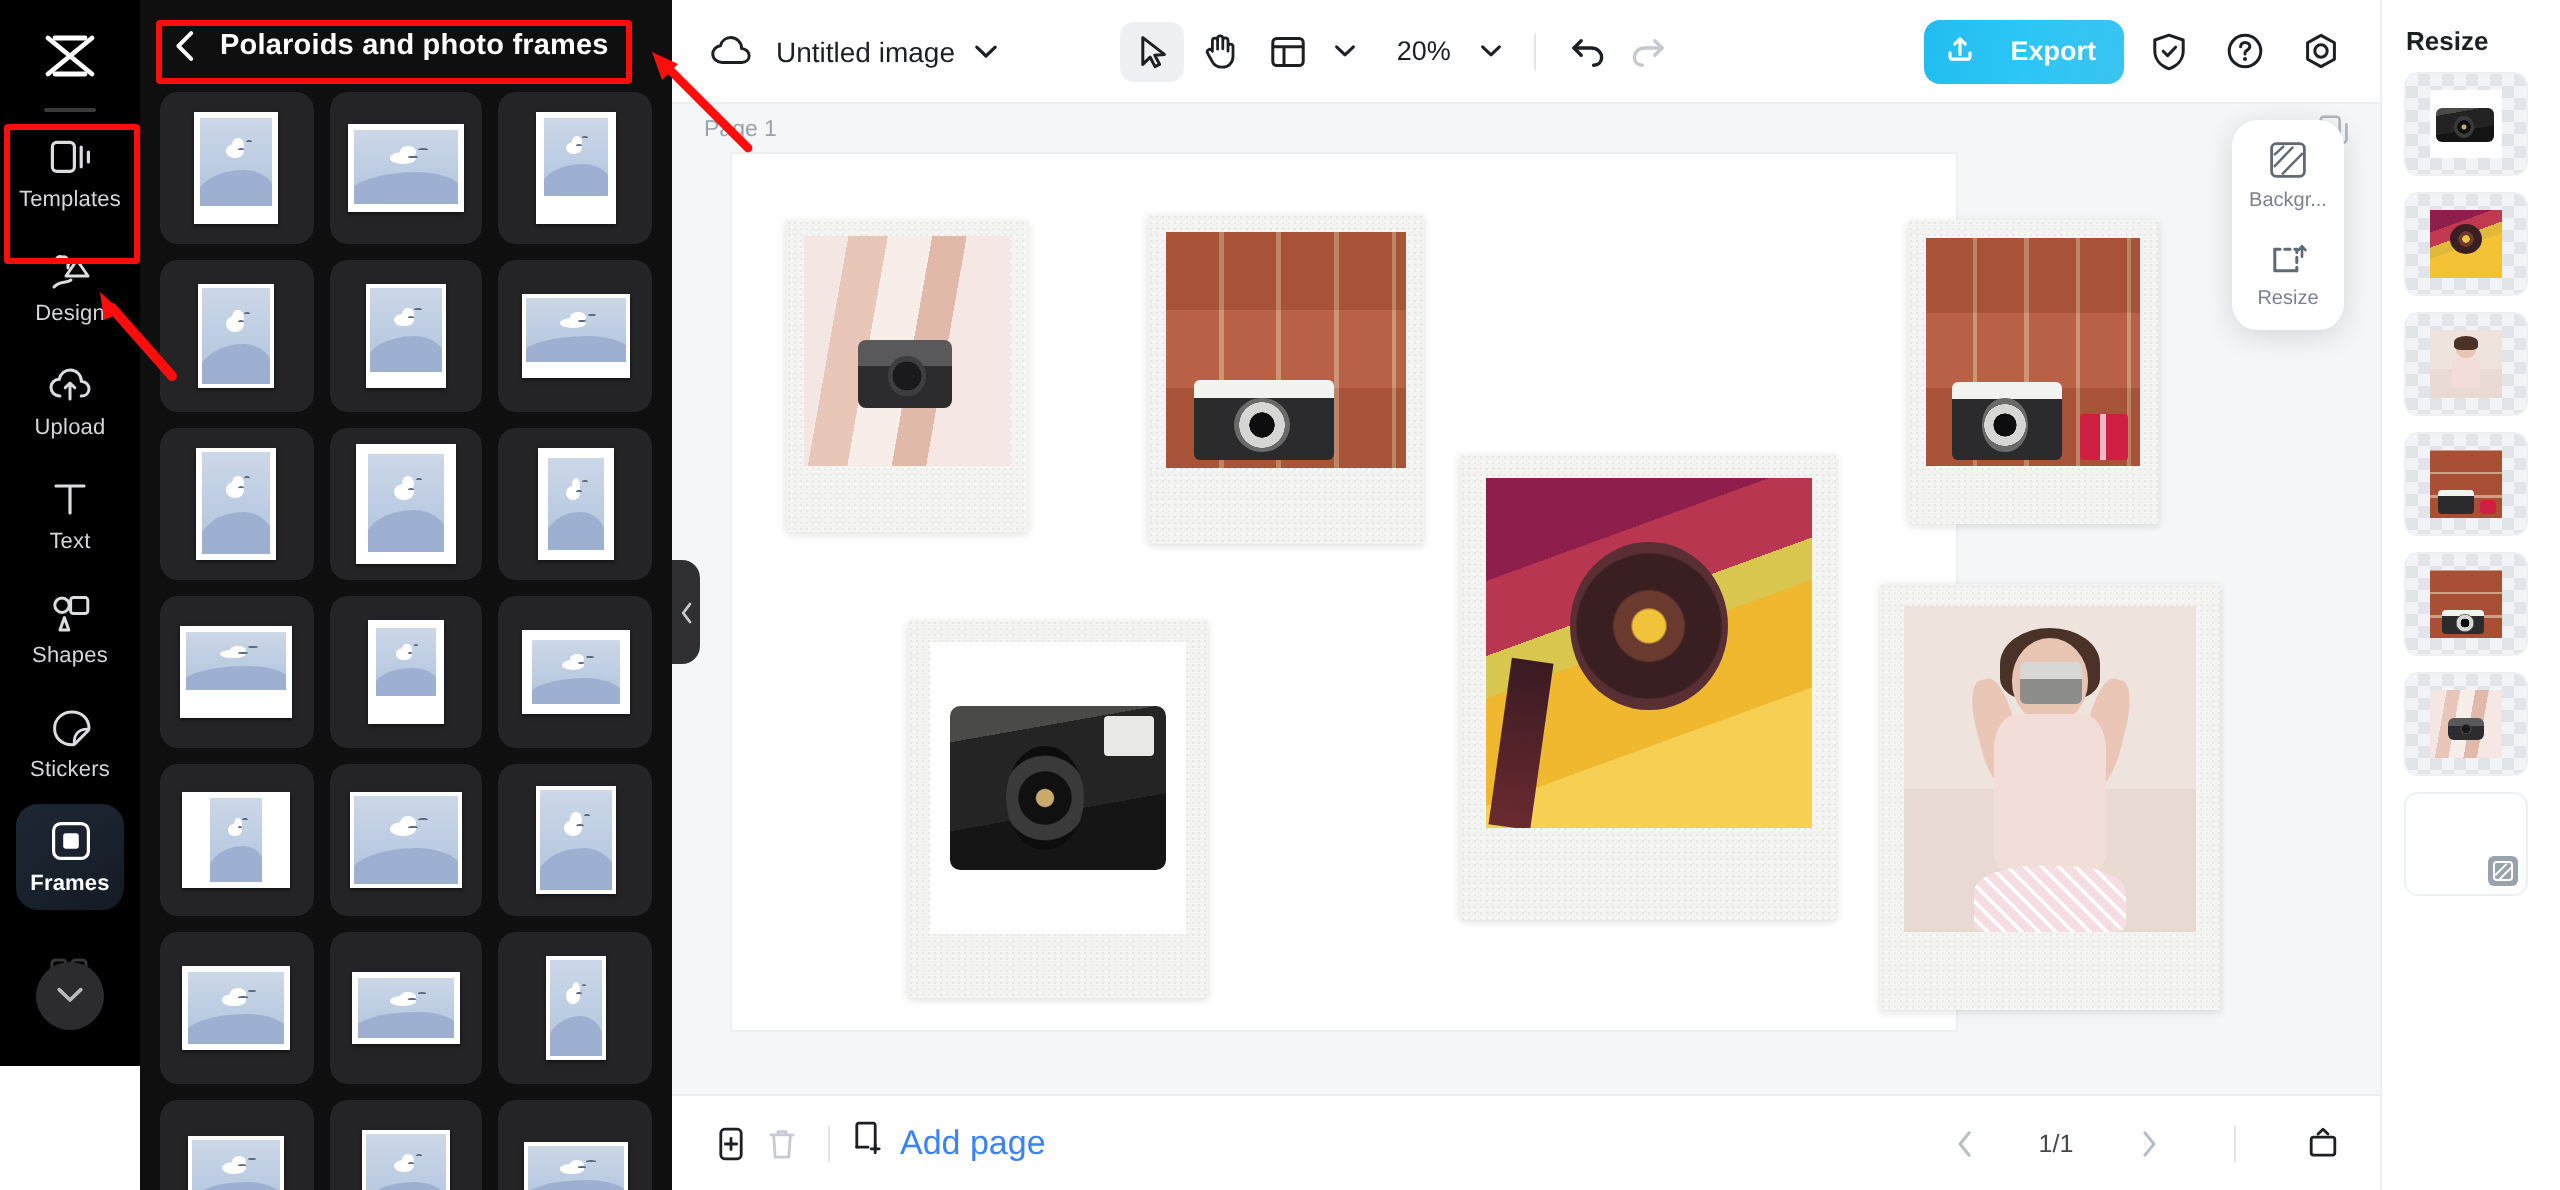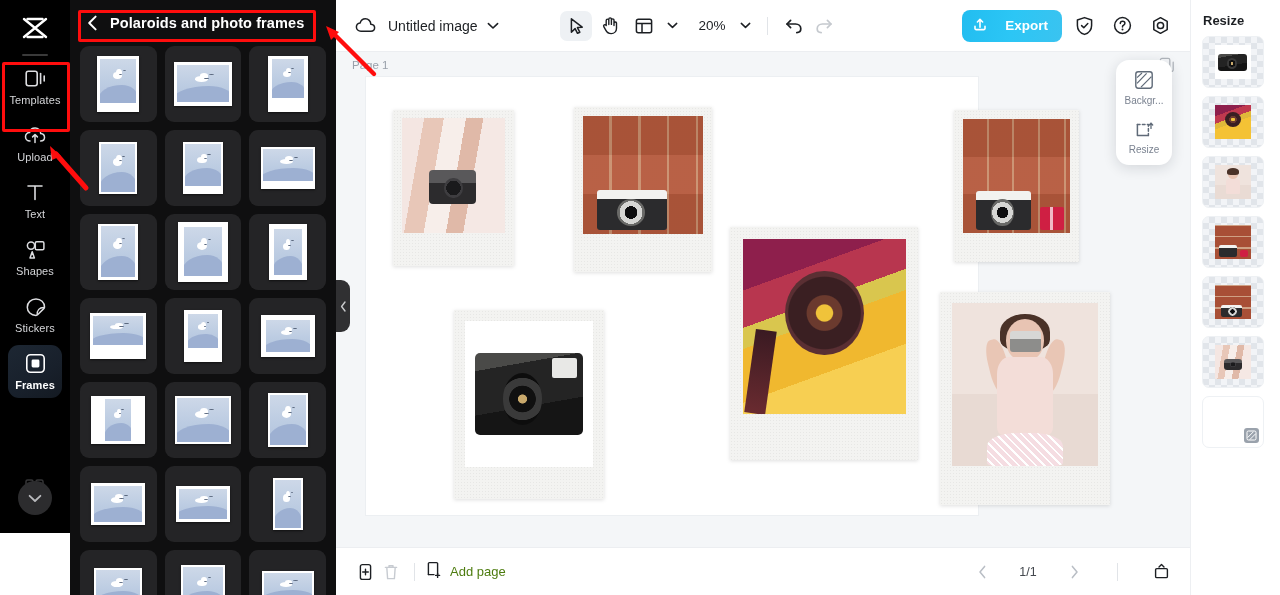--- a/index.html
+++ b/index.html
@@ -209,21 +209,21 @@
   }
 
   
   #bottombar {
     height: 48px; flex: 0 0 48px; display: flex; align-items: center;
     padding: 0 16px; background: #fff; border-top: 1px solid #eceef1;
   }
   .bb-ic { width: 26px; height: 26px; display:flex; align-items:center; justify-content:center; cursor:pointer; }
   .bb-div { width: 1px; height: 18px; background: #e1e4e8; margin: 0 10px; }
   #add-page { display:flex; align-items:center; gap: 8px; cursor:pointer; }
-  #add-page-lb { font-size: 13px; color: #4d7c0f; }
+  #add-page-lb { font-size: 17px; color: #3b82f6; }
   #bb-right { margin-left: auto; display:flex; align-items:center; gap: 20px; }
   #page-count { font-size: 12.5px; color: #44484e; min-width: 26px; text-align:center; }
 
   
   #layers {
     width: 90px; flex: 0 0 90px; height: 595px; background: #fff;
     border-left: 1px solid #edeff2; position: relative; overflow: hidden;
   }
   #layers-title { font-size: 13px; font-weight: bold; color: #1c1f23; padding: 13px 0 8px 12px; }
   #layers-list { padding: 0 0 0 11px; display: flex; flex-direction: column; gap: 8px; }
@@ -266,20 +266,31 @@
       <span class="ri-ic">
         <svg width="21" height="19" viewBox="0 0 21 19" fill="none">
           <rect x="1.2" y="2.2" width="11" height="14.5" rx="2.2" stroke="#dcdde0" stroke-width="1.6"></rect>
           <path d="M15.6 4.6 V14.4" stroke="#dcdde0" stroke-width="1.6" stroke-linecap="round"></path>
           <path d="M19.2 7 V12" stroke="#dcdde0" stroke-width="1.6" stroke-linecap="round"></path>
         </svg>
       </span>
       <span class="ri-lb">Templates</span>
     </div>
 
+    <div class="rail-item">
+      <span class="ri-ic">
+        <svg width="21" height="20" viewBox="0 0 21 20" fill="none">
+          <path d="M3 4.5 C3 2.6 4.8 1.6 6.2 2.8 L9.5 5.8" stroke="#dcdde0" stroke-width="1.5" stroke-linecap="round"></path>
+          <path d="M5.5 3 C7.2 1.6 9 2.8 9 4.7 L9 8" stroke="#dcdde0" stroke-width="1.5" stroke-linecap="round"></path>
+          <path d="M13.5 4 L19 12 H8 Z" stroke="#dcdde0" stroke-width="1.5" stroke-linejoin="round"></path>
+          <path d="M2 17.5 C5 14 8 16 10.5 14" stroke="#dcdde0" stroke-width="1.5" stroke-linecap="round"></path>
+        </svg>
+      </span>
+      <span class="ri-lb">Design</span>
+    </div>
 
     <div class="rail-item">
       <span class="ri-ic">
         <svg width="22" height="19" viewBox="0 0 22 19" fill="none">
           <path d="M6 15 C3.2 15 1.5 13 1.5 10.7 C1.5 8.4 3.3 6.6 5.6 6.6 C6.1 3.9 8.4 2 11.1 2 C14.2 2 16.7 4.5 16.7 7.6 C19 7.8 20.5 9.6 20.5 11.5 C20.5 13.6 18.8 15 16.6 15" stroke="#dcdde0" stroke-width="1.5" stroke-linecap="round"></path>
           <path d="M11 16.5 V8.5 M11 8.5 L8.6 10.9 M11 8.5 L13.4 10.9" stroke="#dcdde0" stroke-width="1.5" stroke-linecap="round" stroke-linejoin="round"></path>
         </svg>
       </span>
       <span class="ri-lb">Upload</span>
     </div>

